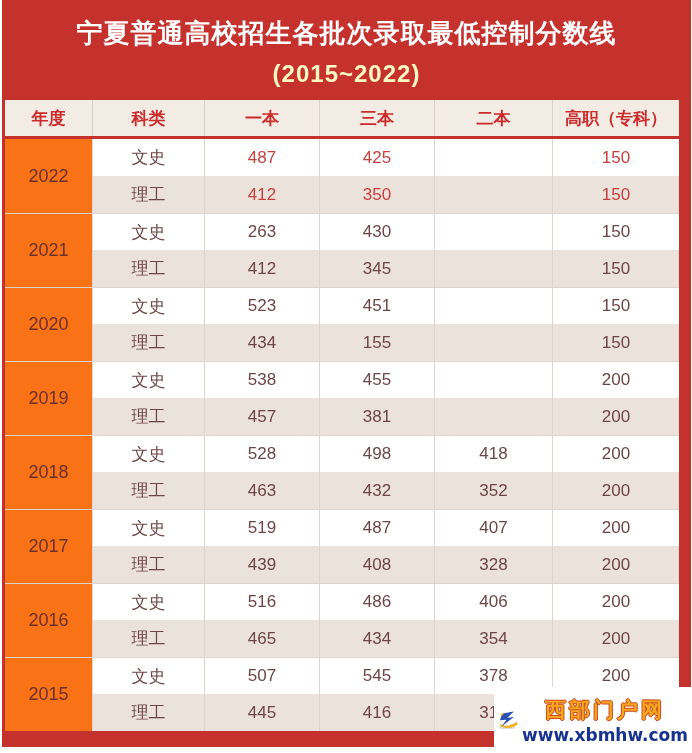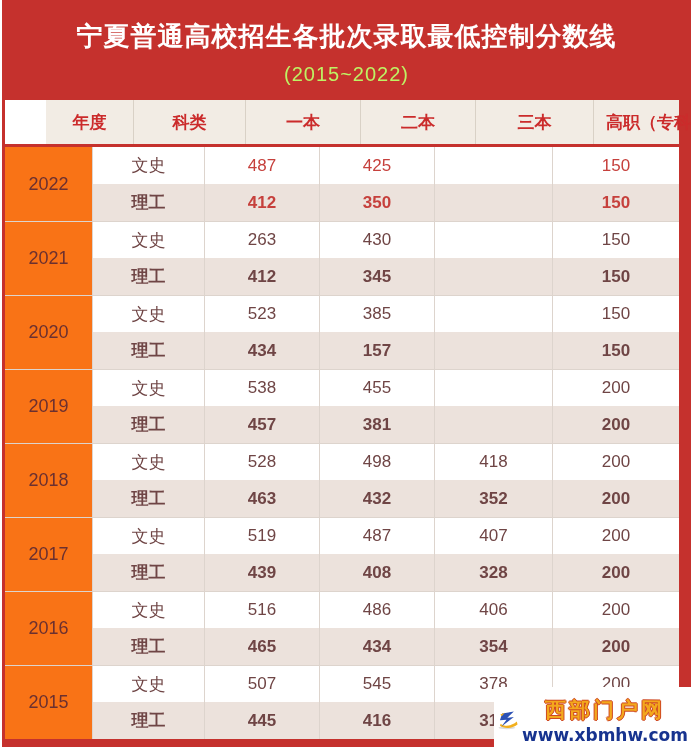--- a/index.html
+++ b/index.html
@@ -16,28 +16,28 @@
   }
   .poster{
     position:absolute; left:2px; top:0; width:689px; height:747px;
     background:var(--red);
   }
   .title-area{
     height:100px; display:flex; flex-direction:column;
     align-items:center; justify-content:center; gap:9px; padding-top:4px;
   }
   .title-line1{ color:#fff; font-weight:bold; font-size:26px; letter-spacing:1px; }
-  .title-line2{ color:#bef264; font-weight:normal; font-size:20px; letter-spacing:1px; }
+  .title-line2{ color:#fef9c3; font-weight:bold; font-size:24px; letter-spacing:1px; }
   .table-wrap{
     position:absolute; left:3px; top:100px; width:674px;
     background:#fff;
   }
   .thead{
     display:grid; grid-template-columns:88px 112px 115px 115px 118px 126px;
-    height:44px; background:var(--cream);margin-left:41px;
+    height:36px; background:var(--cream);
   }
   .th{
     display:flex; align-items:center; justify-content:center;
     color:var(--header-red); font-weight:bold; font-size:17px;
     border-right:1px solid #d9d1c6;
   }
   .th.last{ border-right:none; }
   .red-divider{ height:3px; background:var(--red); }
   .tbody{
     display:grid; grid-template-columns:88px 112px 115px 115px 118px 126px;
@@ -47,21 +47,21 @@
     display:flex; align-items:center; justify-content:center;
     font-size:17px; color:var(--ink);
     border-right:1px solid var(--sep);
   }
   .cell.last{ border-right:none; }
   .cell.year{
     grid-row:span 2; grid-column:1; background:#f97316;
     font-weight:normal; font-size:18px; color:var(--year-ink);
   }
   .rw{ background:#fff; }
-  .rb{ background:var(--beige);font-weight:bold; }
+  .rb{ background:var(--beige); }
   .gsep{ border-top:1px solid var(--sep); }
   .hl{ color:var(--highlight-red); }
   .watermark{
     position:absolute; right:0; bottom:0; z-index:5;
     width:198px; height:66px; background:#ffffff;
     display:flex; align-items:center; gap:3px; padding:2px 4px 2px 3px;
   }
   .wm-text{ display:flex; flex-direction:column; align-items:center; gap:1px; }
   .wm-name{
     color:var(--watermark-gold); font-weight:bold; font-size:21px; letter-spacing:3px;
@@ -81,22 +81,22 @@
   <div class="title-area">
     <div class="title-line1">宁夏普通高校招生各批次录取最低控制分数线</div>
     <div class="title-line2">(2015~2022)</div>
   </div>
 
   <div class="table-wrap">
     <div class="thead">
       <div class="th">年度</div>
       <div class="th">科类</div>
       <div class="th">一本</div>
+      <div class="th">三本</div>
       <div class="th">二本</div>
-      <div class="th">三本</div>
       <div class="th last">高职（专科）</div>
     </div>
     <div class="red-divider"></div>
     <div class="tbody" id="tbody">
         <div class="cell year">2022</div>
         <div class="cell rw">文史</div>
         <div class="cell rw hl">487</div>
         <div class="cell rw hl">425</div>
         <div class="cell rw hl"></div>
         <div class="cell rw hl last">150</div>
@@ -112,26 +112,26 @@
         <div class="cell rw gsep"></div>
         <div class="cell rw gsep last">150</div>
         <div class="cell rb">理工</div>
         <div class="cell rb">412</div>
         <div class="cell rb">345</div>
         <div class="cell rb"></div>
         <div class="cell rb last">150</div>
         <div class="cell year gsep">2020</div>
         <div class="cell rw gsep">文史</div>
         <div class="cell rw gsep">523</div>
-        <div class="cell rw gsep">385</div>
+        <div class="cell rw gsep">451</div>
         <div class="cell rw gsep"></div>
         <div class="cell rw gsep last">150</div>
         <div class="cell rb">理工</div>
         <div class="cell rb">434</div>
-        <div class="cell rb">157</div>
+        <div class="cell rb">155</div>
         <div class="cell rb"></div>
         <div class="cell rb last">150</div>
         <div class="cell year gsep">2019</div>
         <div class="cell rw gsep">文史</div>
         <div class="cell rw gsep">538</div>
         <div class="cell rw gsep">455</div>
         <div class="cell rw gsep"></div>
         <div class="cell rw gsep last">200</div>
         <div class="cell rb">理工</div>
         <div class="cell rb">457</div>

